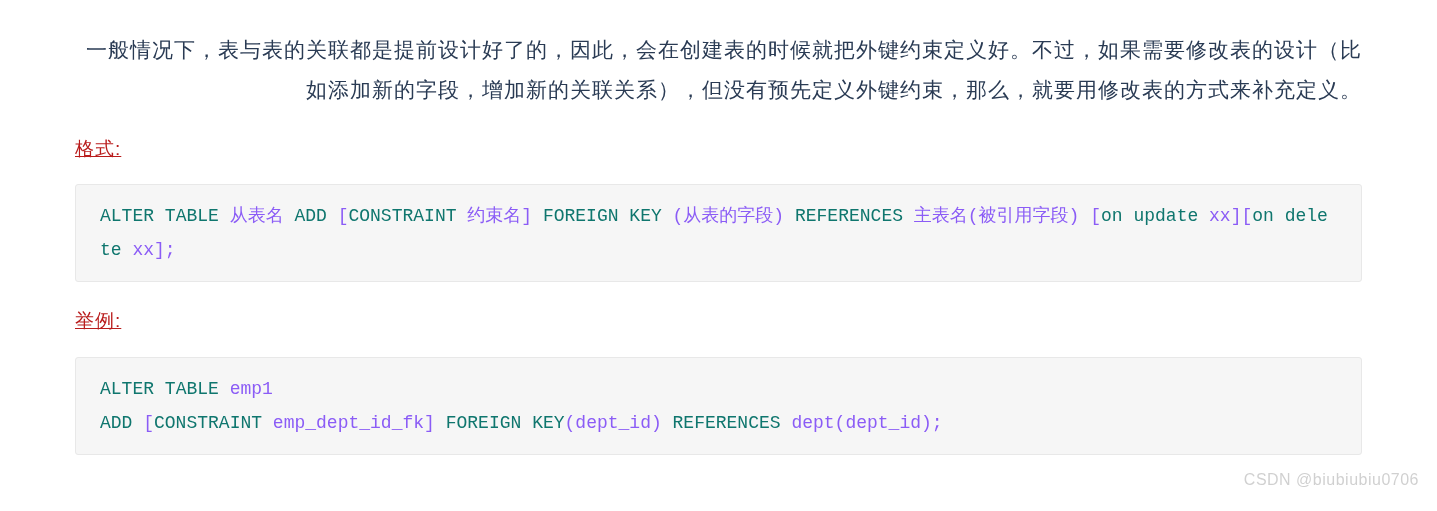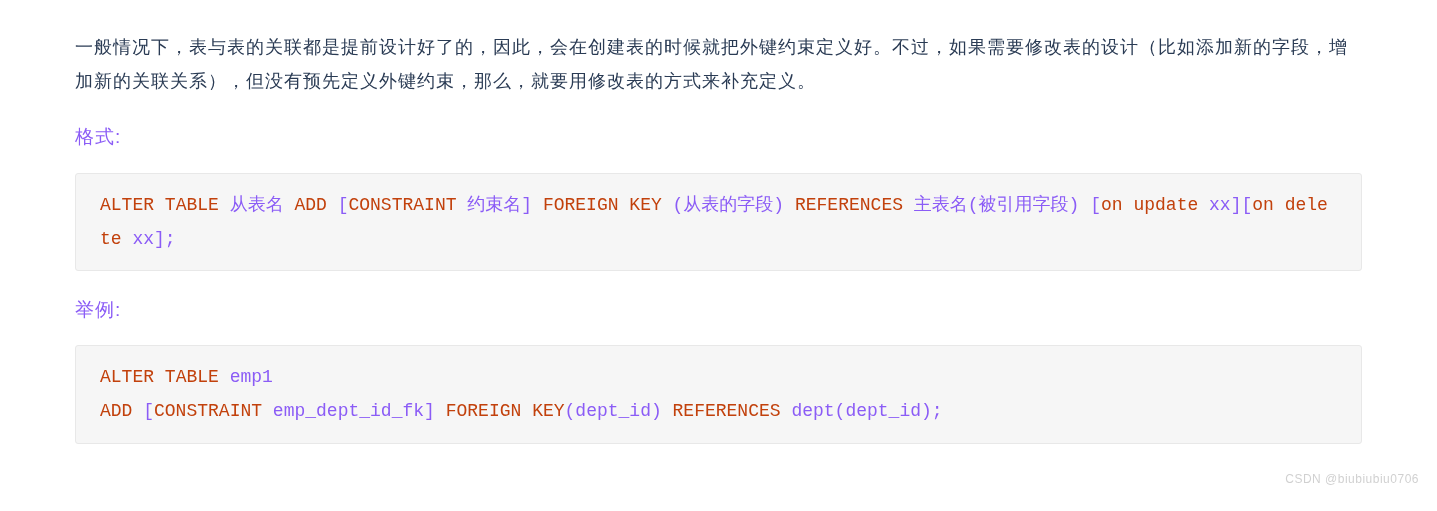--- a/index.html
+++ b/index.html
@@ -9,52 +9,54 @@
     }
     body {
       font-family: -apple-system, BlinkMacSystemFont, "Segoe UI", "PingFang SC", "Hiragino Sans GB", "Microsoft YaHei", sans-serif;
       background: #ffffff;
       padding: 30px 75px 20px 75px;
       width: 1437px;
       position: relative;
     }
     .paragraph {
       color: #2a3b54;
-      font-size: 18px;
+      font-size: 21px;
       line-height: 1.9;
       letter-spacing: 1px;
       margin-bottom: 22px;
+      text-align: right;
     }
     .label-text {
-      color: #8b5cf6;
+      color: #b91c1c;
       font-size: 19px;
       line-height: 1.8;
       margin-bottom: 18px;
       letter-spacing: 1px;
+      text-decoration: underline;
     }
     .code-block {
       background: #f6f6f6;
       border: 1px solid #e8e8e8;
       border-radius: 3px;
       padding: 14px 24px;
       font-family: Consolas, Monaco, "Courier New", monospace;
       font-size: 18px;
       line-height: 1.9;
       margin-bottom: 22px;
       white-space: pre-wrap;
       word-break: break-all;
     }
-    .kw { color: #c2410c; }
+    .kw { color: #0f766e; }
     .pl { color: #8b5cf6; }
     .watermark {
       position: absolute;
-      bottom: 0;
+      bottom: 8px;
       right: 18px;
       color: rgba(120, 120, 120, 0.35);
-      font-size: 12px;
+      font-size: 16px;
       letter-spacing: 0.5px;
     }
   </style>
 </head>
 <body>
 
 <p class="paragraph">一般情况下，表与表的关联都是提前设计好了的，因此，会在创建表的时候就把外键约束定义好。不过，如果需要修改表的设计（比如添加新的字段，增加新的关联关系），但没有预先定义外键约束，那么，就要用修改表的方式来补充定义。</p>
 
 <p class="label-text">格式:</p>
 

